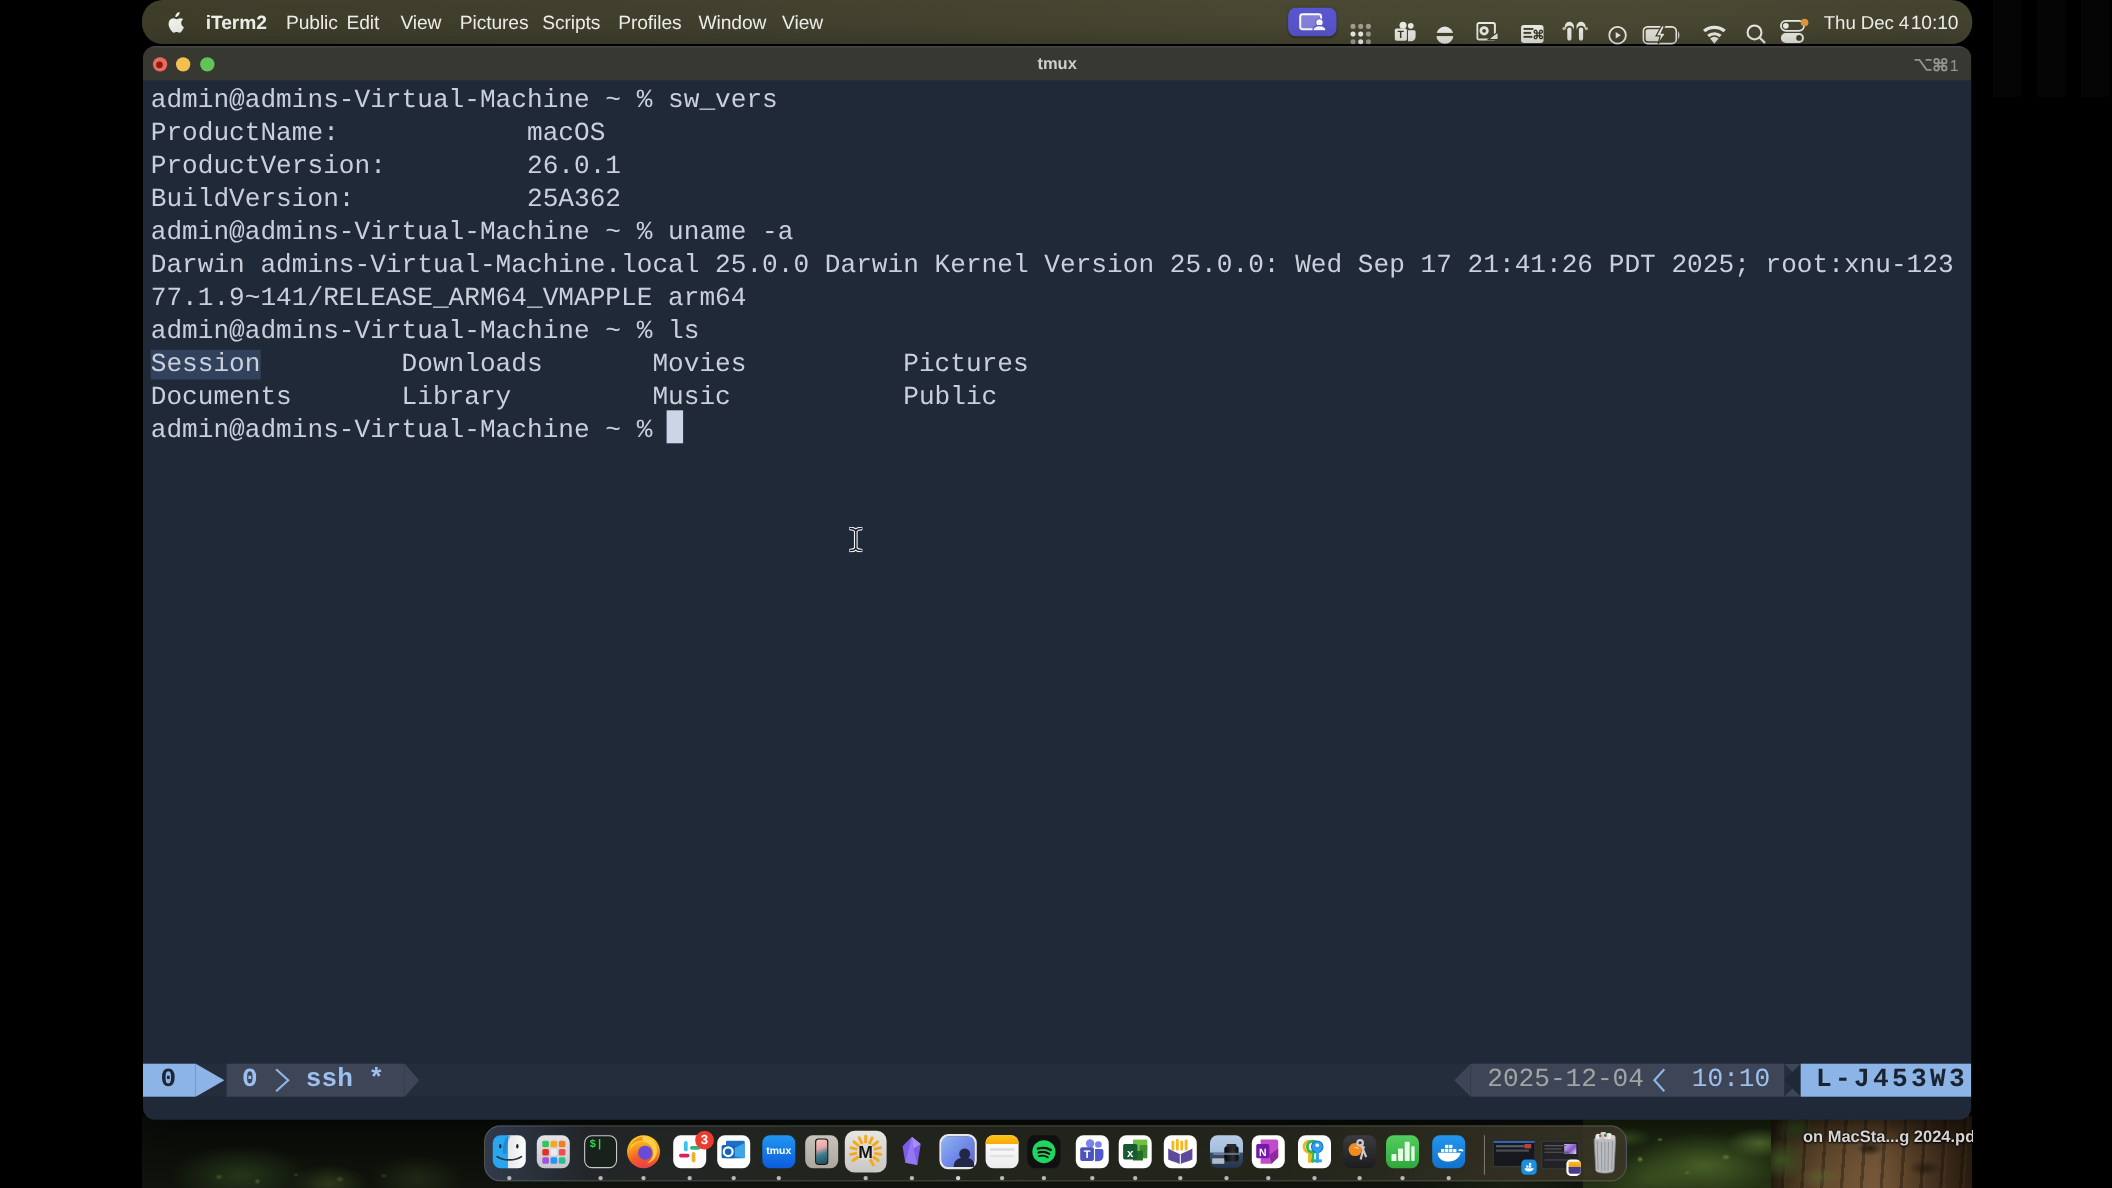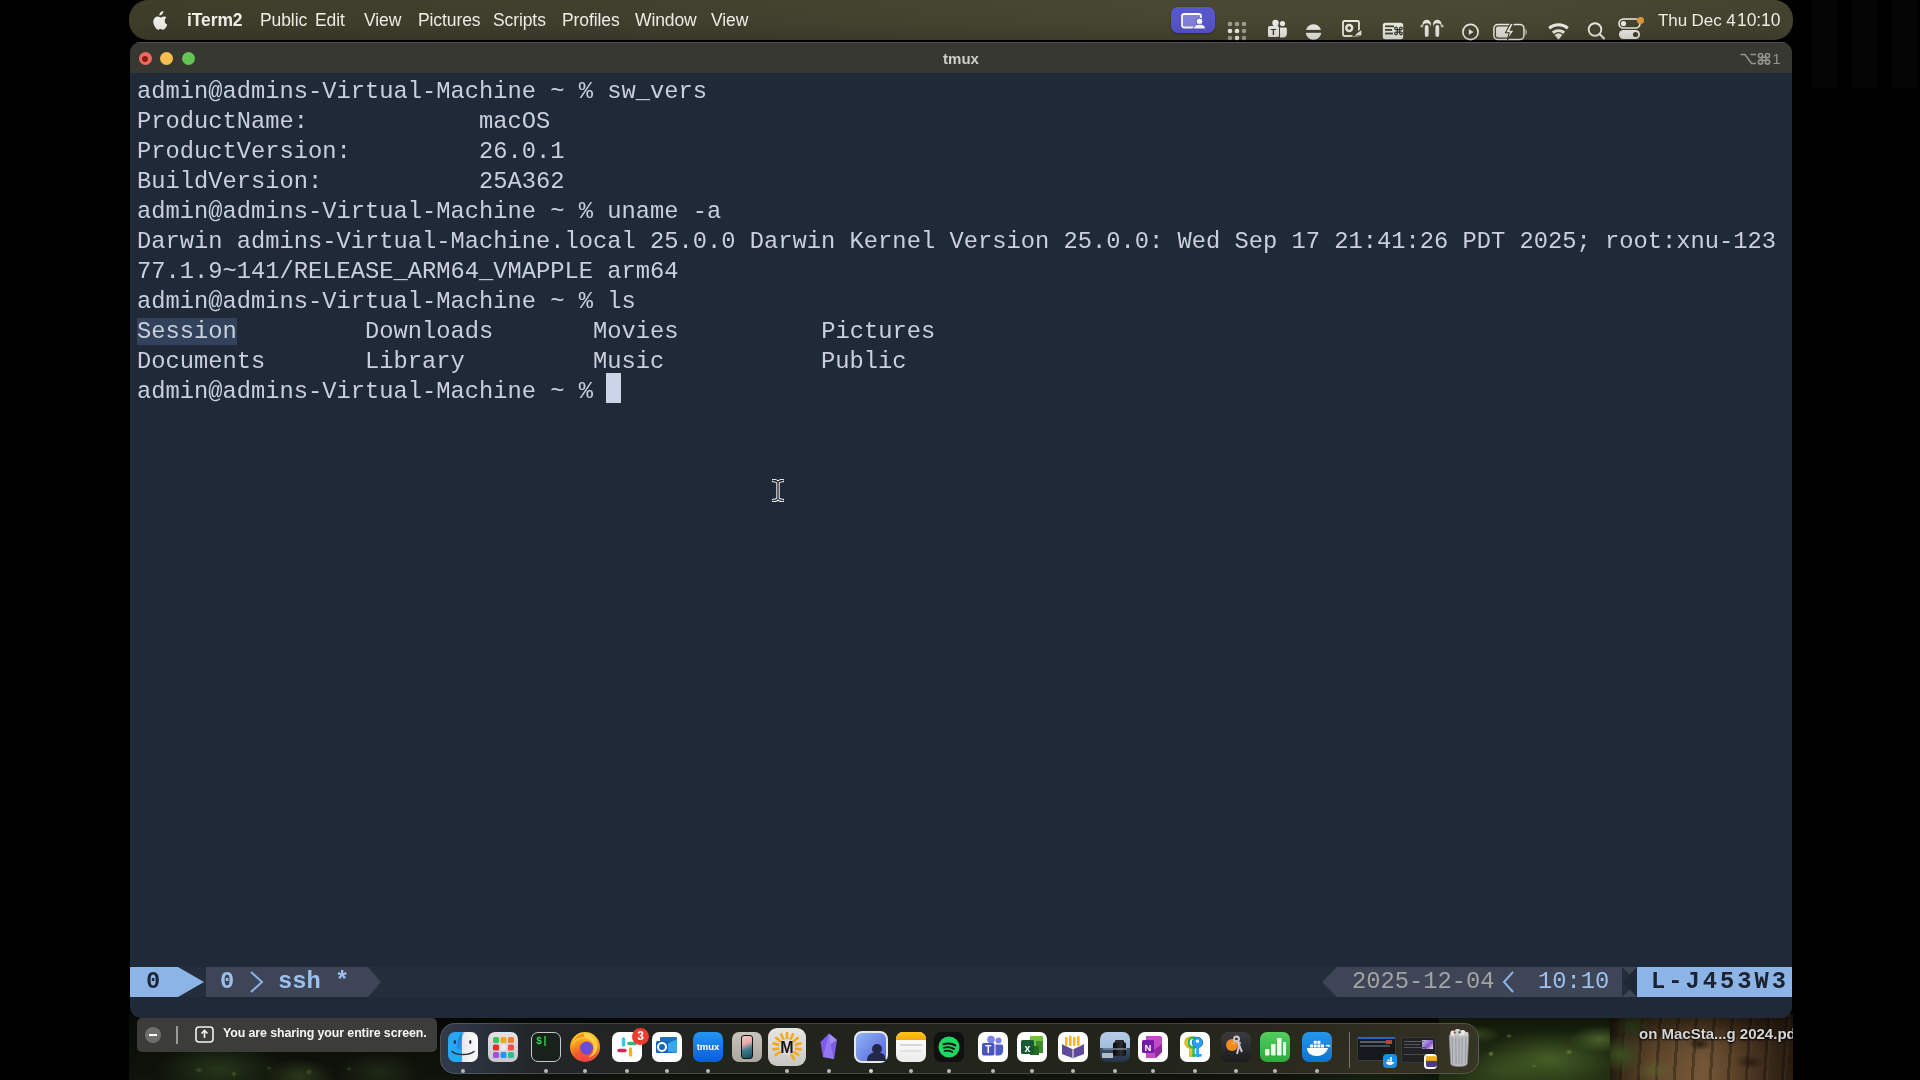--- a/index.html
+++ b/index.html
@@ -237,30 +237,20 @@
         </svg>
       <div class="tseg" style="left:1408px;color:#9cc1ee">10:10</div>
       <svg class="tseg" style="left:1492px" width="15" height="30" viewBox="0 0 15 30">
           <path d="M0 0 L15 0 L15 30 L0 30 L15 15 Z" fill="#3d4557"></path>
           <path d="M15 0 L0 15 L15 30 Z" fill="#1f2836"></path>
         </svg>
       <div class="tseg" style="left:1507px;width:155px;background:#8cb4e6"></div>
       <div class="tseg" style="left:1521px;color:#1b2330;font-weight:bold;letter-spacing:3px">L-J453W3</div>
     </div>
   </div>
-  <div id="sharebar">
-    <div style="position:absolute;left:8px;top:9px;width:16px;height:16px;border-radius:50%;background:#6e6e6c"></div>
-    <div style="position:absolute;left:12px;top:16px;width:8px;height:2px;background:#fff"></div>
-    <div style="position:absolute;left:39px;top:8px;width:1.5px;height:18px;background:#9a9a98"></div>
-    <svg style="position:absolute;left:58px;top:8px" width="19" height="17" viewBox="0 0 19 17">
-      <rect x="1" y="1" width="17" height="15" rx="3" fill="none" stroke="#f2f2f2" stroke-width="1.6"></rect>
-      <path d="M9.5 12 L9.5 5 M6.5 7.5 L9.5 4.5 L12.5 7.5" fill="none" stroke="#f2f2f2" stroke-width="1.6"></path>
-    </svg>
-    <div style="position:absolute;left:86px;top:8px;font-size:12.4px;font-weight:bold;color:#f5f5f5;letter-spacing:-0.1px;white-space:nowrap">You are sharing your entire screen.</div>
-  </div>
   <div id="dock">
 
     <div class="dicon" style="left:7px;background:linear-gradient(90deg,#28a7f0 0%,#28a7f0 47%,#e8e8ea 47%,#fdfdfd 100%)">
       <svg width="30" height="30" viewBox="0 0 30 30">
           <path d="M14.1 0 C10 4.5 8.6 10.5 9.3 17 L12.6 17 C12.2 11 13.3 5 16.5 0 Z" fill="#1470c4" opacity=".5"></path>
       <path d="M4 19.5 C9 23.5 21 23.5 26 19.5" stroke="#26323e" stroke-width="1.6" fill="none" stroke-linecap="round"></path>
       <ellipse cx="6.8" cy="10" rx="1.1" ry="2" fill="#1b2630"></ellipse>
           <ellipse cx="22.3" cy="10" rx="1.1" ry="2" fill="#1b2630"></ellipse>
         </svg>
     </div>

